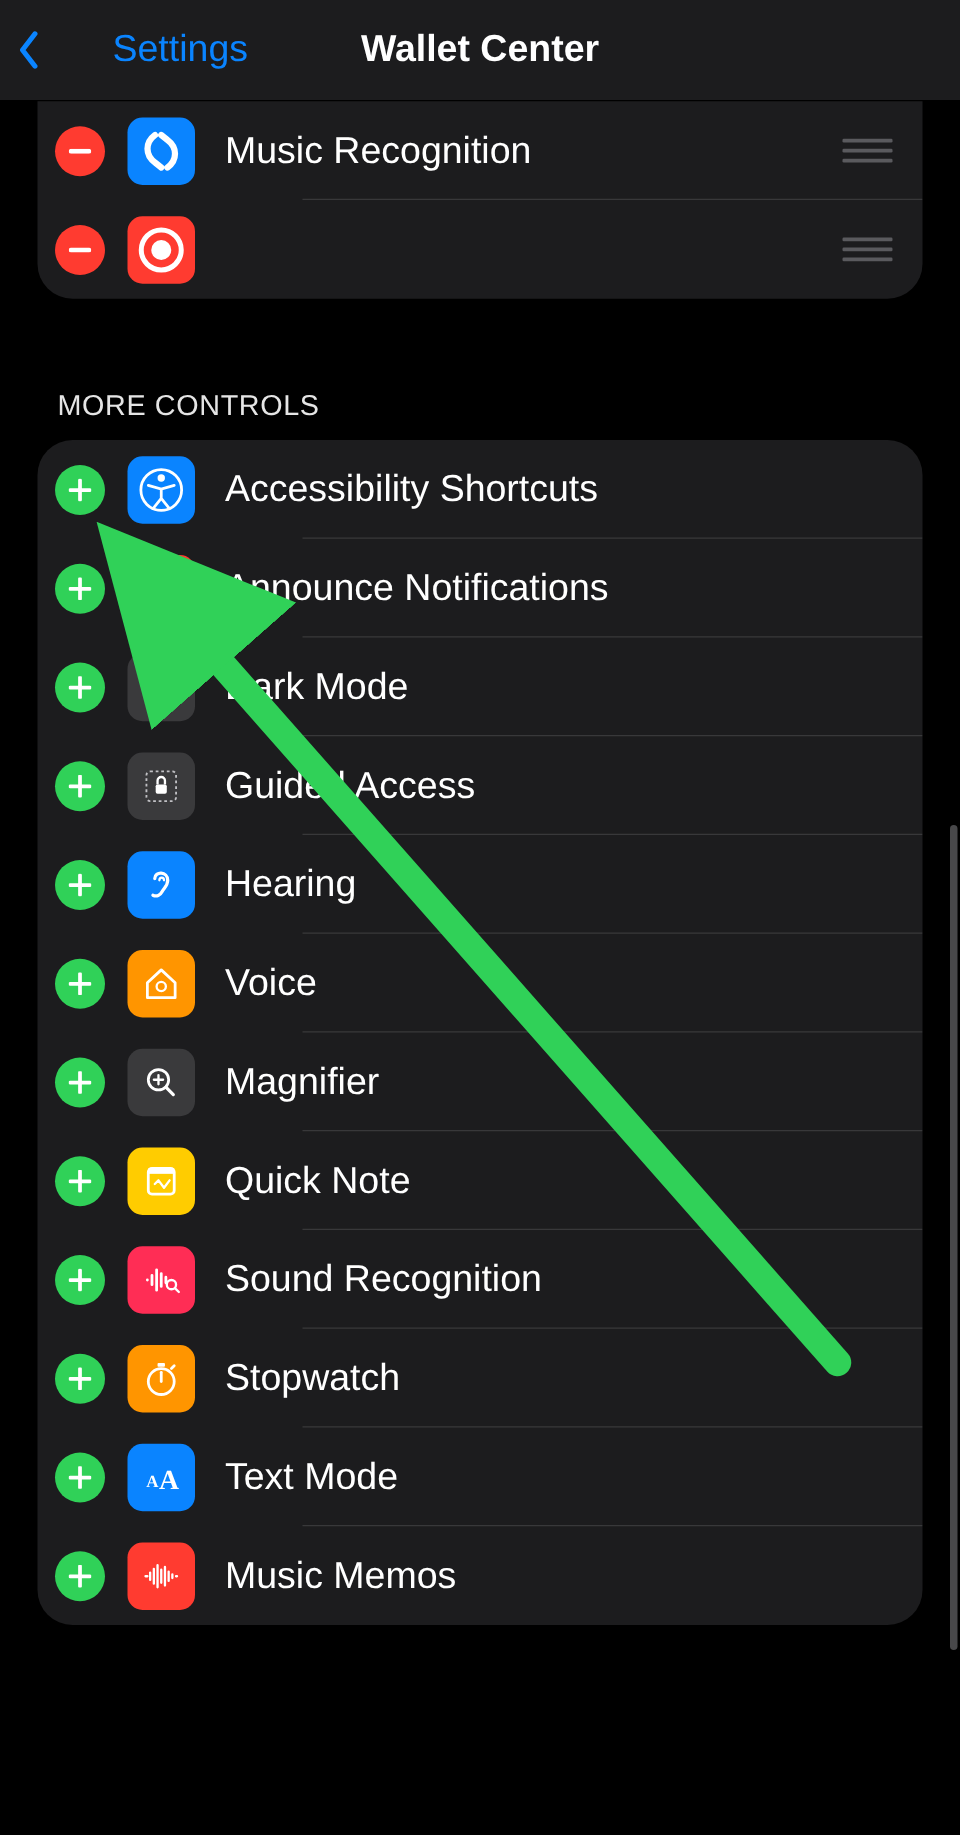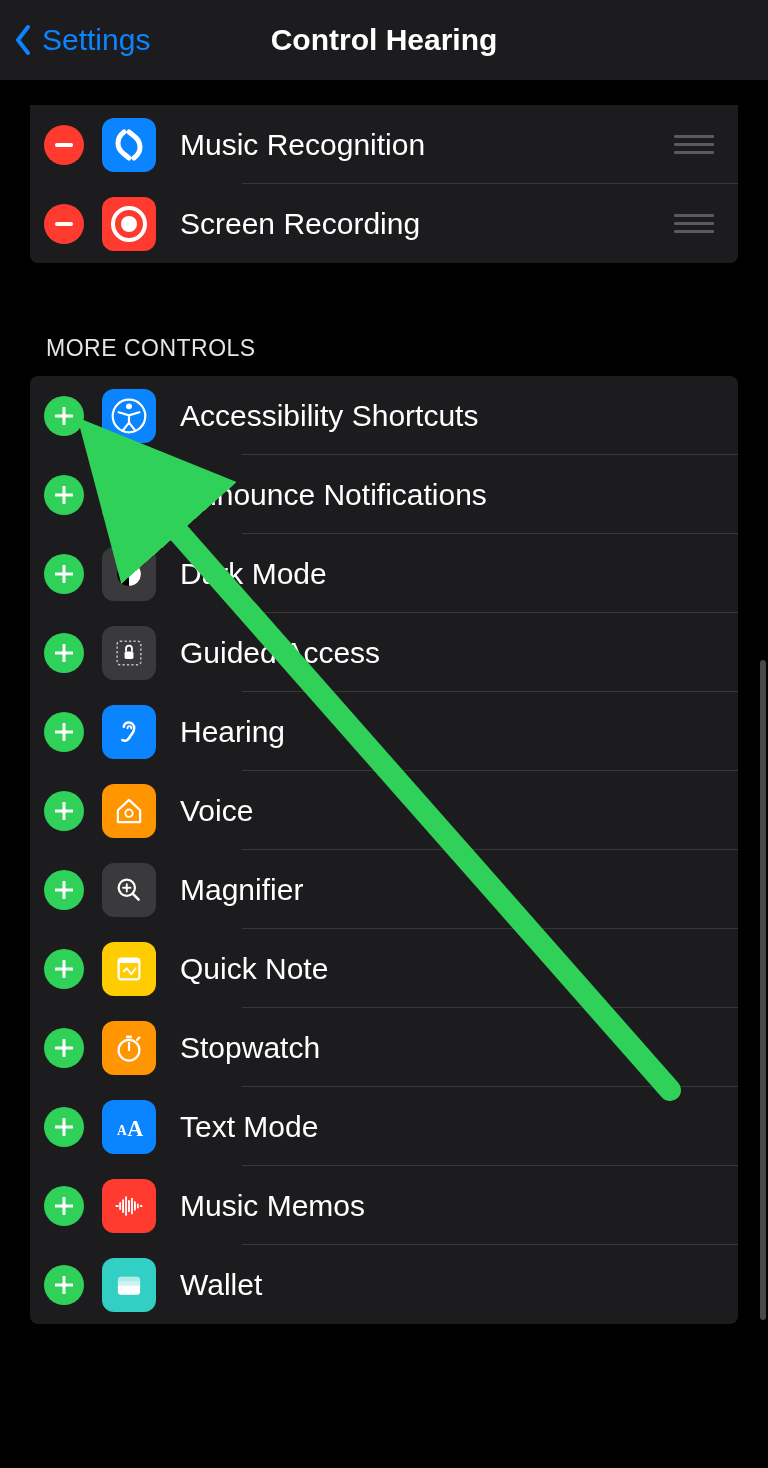--- a/index.html
+++ b/index.html
@@ -20,46 +20,47 @@
       position: relative;
       padding: 0 14px;
     }
     .back-link {
       display: flex;
       align-items: center;
       color: #0a84ff;
       font-size: 30px;
       font-weight: 400;
       cursor: pointer;
+      gap: 48px;
     }
     .chevron-left {
       width: 18px;
       height: 30px;
       margin-right: 10px;
     }
     .nav-title {
       position: absolute;
       left: 50%;
       transform: translateX(-50%);
       font-size: 30px;
       font-weight: 600;
       color: #fff;
     }
     .content {
       padding: 0 30px;
     }
     .card {
       background: #1c1c1e;
-      border-radius: 8px;
+      border-radius: 28px;
       overflow: hidden;
     }
     .card.included {
       border-top-left-radius: 0;
       border-top-right-radius: 0;
-      margin-top: 25px;
+      margin-top: 1px;
     }
     .section-header {
       color: #e5e5e5;
       font-size: 23px;
       letter-spacing: 0.5px;
       margin: 72px 0 14px 16px;
       text-transform: uppercase;
     }
     .row {
       display: flex;
@@ -139,21 +140,21 @@
 </head>
 <body>
 
 <div class="navbar">
   <div class="back-link">
     <svg class="chevron-left" viewBox="0 0 18 30">
       <polyline points="14,2 4,15 14,28" fill="none" stroke="#0a84ff" stroke-width="4" stroke-linecap="round" stroke-linejoin="round"></polyline>
     </svg>
     <span>Settings</span>
   </div>
-  <div class="nav-title">Control Hearing</div>
+  <div class="nav-title">Wallet Center</div>
 </div>
 
 <div class="content">
 
   <div class="card included">
 
     <div class="row">
       <div class="action-btn remove">
         <svg width="18" height="4" viewBox="0 0 18 4">
             <rect width="18" height="4" rx="2" fill="#fff"></rect>
@@ -177,21 +178,20 @@
         <svg width="18" height="4" viewBox="0 0 18 4">
             <rect width="18" height="4" rx="2" fill="#fff"></rect>
           </svg>
       </div>
       <div class="app-icon" style="background:#ff3b30;">
         <svg viewBox="0 0 54 54" width="54" height="54">
           <circle cx="27" cy="27" r="16" fill="none" stroke="#fff" stroke-width="4"></circle>
           <circle cx="27" cy="27" r="8" fill="#fff"></circle>
         </svg>
       </div>
-      <div class="row-label">Screen Recording</div>
       <div class="drag-handle">
         <div class="bar"></div>
           <div class="bar"></div>
           <div class="bar"></div>
       </div>
     </div>
 
   </div>
 
   <div class="section-header">MORE CONTROLS</div>
@@ -317,20 +317,35 @@
       <div class="app-icon" style="background:#ffcc00;">
         <svg viewBox="0 0 54 54" width="40" height="40">
           <rect x="13" y="13" width="28" height="28" rx="4" fill="none" stroke="#fff" stroke-width="3"></rect>
           <rect x="13" y="13" width="28" height="6" fill="#fff"></rect>
           <path d="M20 30 L24 26 L30 34 L36 26" fill="none" stroke="#fff" stroke-width="2.5" stroke-linecap="round" stroke-linejoin="round"></path>
         </svg>
       </div>
       <div class="row-label">Quick Note</div>
     </div>
 
+    <div class="row">
+      <div class="action-btn add">
+        <svg width="18" height="18" viewBox="0 0 18 18">
+            <path d="M9 1 V17 M1 9 H17" stroke="#fff" stroke-width="3" stroke-linecap="round"></path>
+          </svg>
+      </div>
+      <div class="app-icon" style="background:#ff2d55;">
+        <svg viewBox="0 0 54 54" width="40" height="40">
+          <path d="M12 27 V27 M17 22 V32 M22 16 V38 M27 20 V34 M32 24 V30" stroke="#fff" stroke-width="3" stroke-linecap="round"></path>
+          <circle cx="38" cy="32" r="5" fill="none" stroke="#fff" stroke-width="2.5"></circle>
+          <line x1="42" y1="36" x2="46" y2="40" stroke="#fff" stroke-width="2.5" stroke-linecap="round"></line>
+        </svg>
+      </div>
+      <div class="row-label">Sound Recognition</div>
+    </div>
 
     <div class="row">
       <div class="action-btn add">
         <svg width="18" height="18" viewBox="0 0 18 18">
             <path d="M9 1 V17 M1 9 H17" stroke="#fff" stroke-width="3" stroke-linecap="round"></path>
           </svg>
       </div>
       <div class="app-icon" style="background:#ff9500;">
         <svg viewBox="0 0 54 54" width="40" height="40">
           <circle cx="27" cy="30" r="14" fill="none" stroke="#fff" stroke-width="3"></circle>
@@ -364,35 +379,20 @@
           </svg>
       </div>
       <div class="app-icon" style="background:#ff3b30;">
         <svg viewBox="0 0 54 54" width="40" height="40">
           <path d="M10 27 H12 M15 23 V31 M19 19 V35 M23 15 V39 M27 20 V34 M31 17 V37 M35 22 V32 M39 25 V29 M43 27 H44" stroke="#fff" stroke-width="2.5" stroke-linecap="round"></path>
         </svg>
       </div>
       <div class="row-label">Music Memos</div>
     </div>
 
-    <div class="row">
-      <div class="action-btn add">
-        <svg width="18" height="18" viewBox="0 0 18 18">
-            <path d="M9 1 V17 M1 9 H17" stroke="#fff" stroke-width="3" stroke-linecap="round"></path>
-          </svg>
-      </div>
-      <div class="app-icon" style="background:#32d0c4;">
-        <svg viewBox="0 0 54 54" width="40" height="40">
-          <rect x="12" y="16" width="30" height="24" rx="4" fill="#fff"></rect>
-          <rect x="12" y="16" width="30" height="6" fill="#32d0c4" opacity="0.4"></rect>
-          <rect x="12" y="22" width="30" height="6" fill="#32d0c4" opacity="0.25"></rect>
-        </svg>
-      </div>
-      <div class="row-label">Wallet</div>
-    </div>
 
   </div>
 </div>
 
 <div class="scrollbar"></div>
 
 <svg class="annotation-arrow" width="768" height="1468" style="left:0;top:0;">
   <defs>
     <marker id="arrowhead" markerWidth="7" markerHeight="7" refX="2" refY="3.5" orient="auto">
       <polygon points="0 0, 7 3.5, 0 7" fill="#30d158"></polygon>

